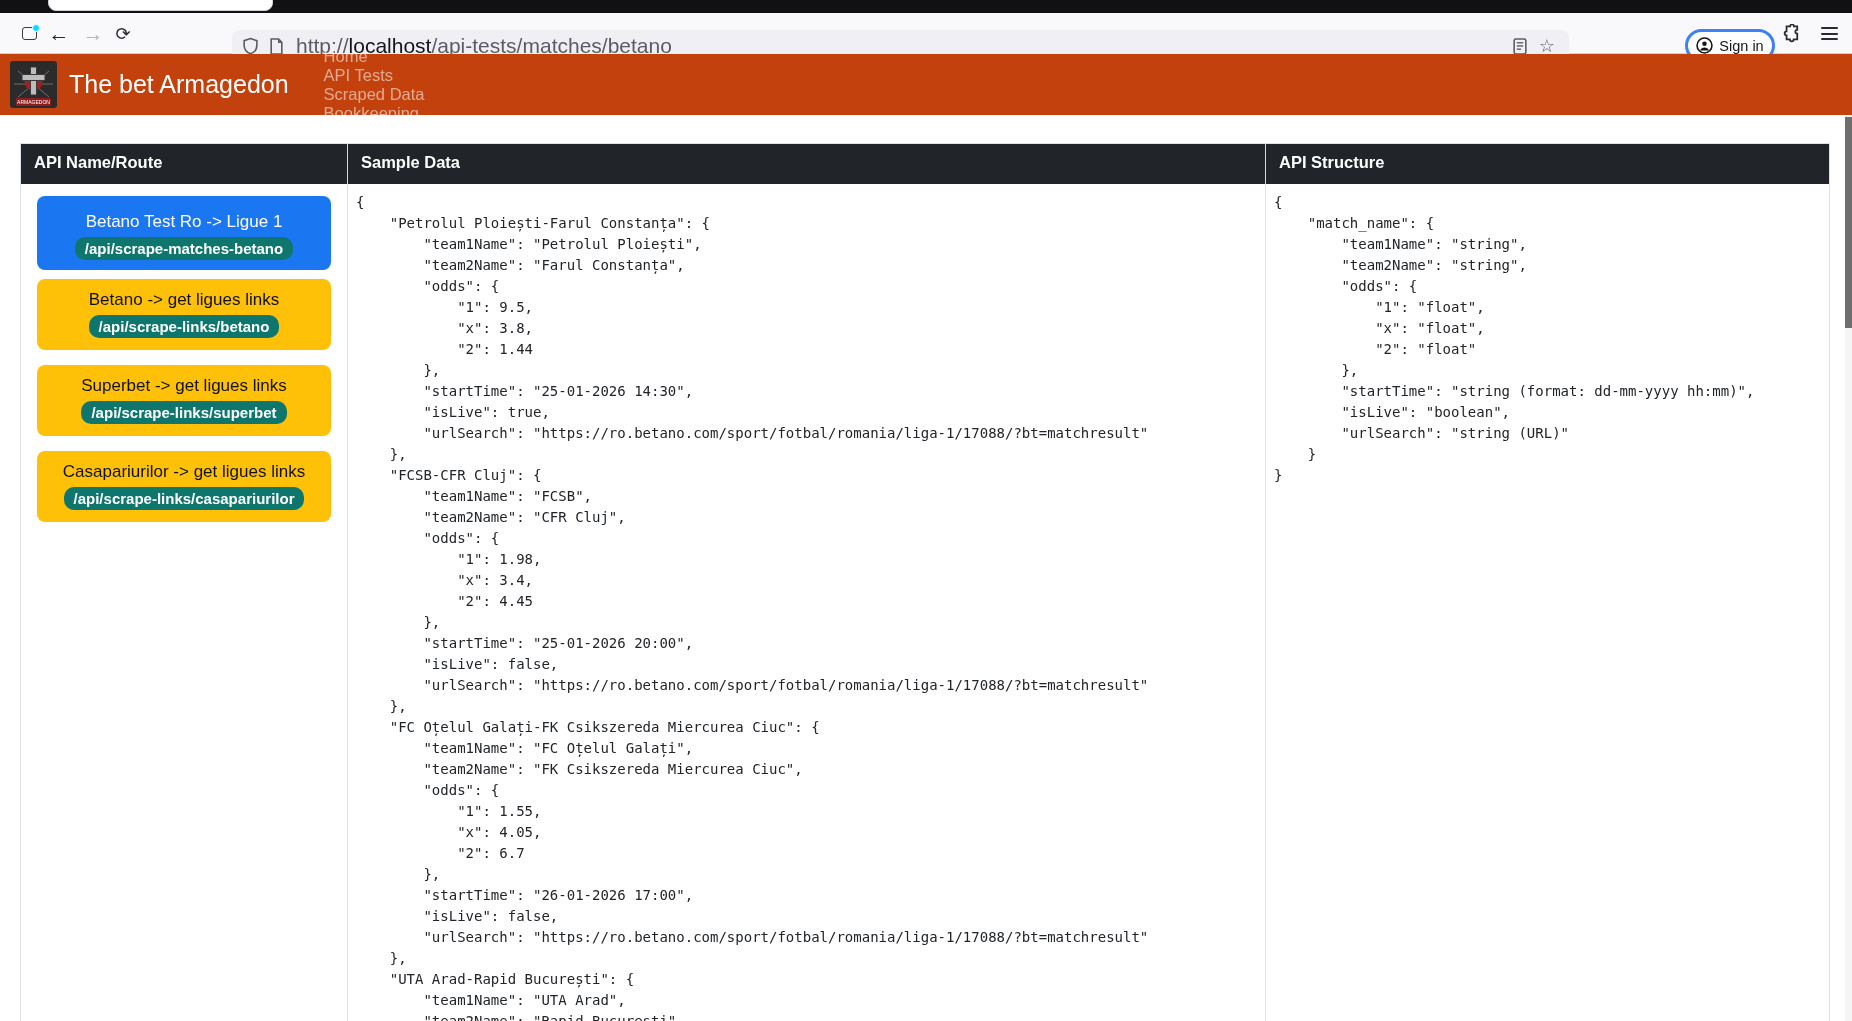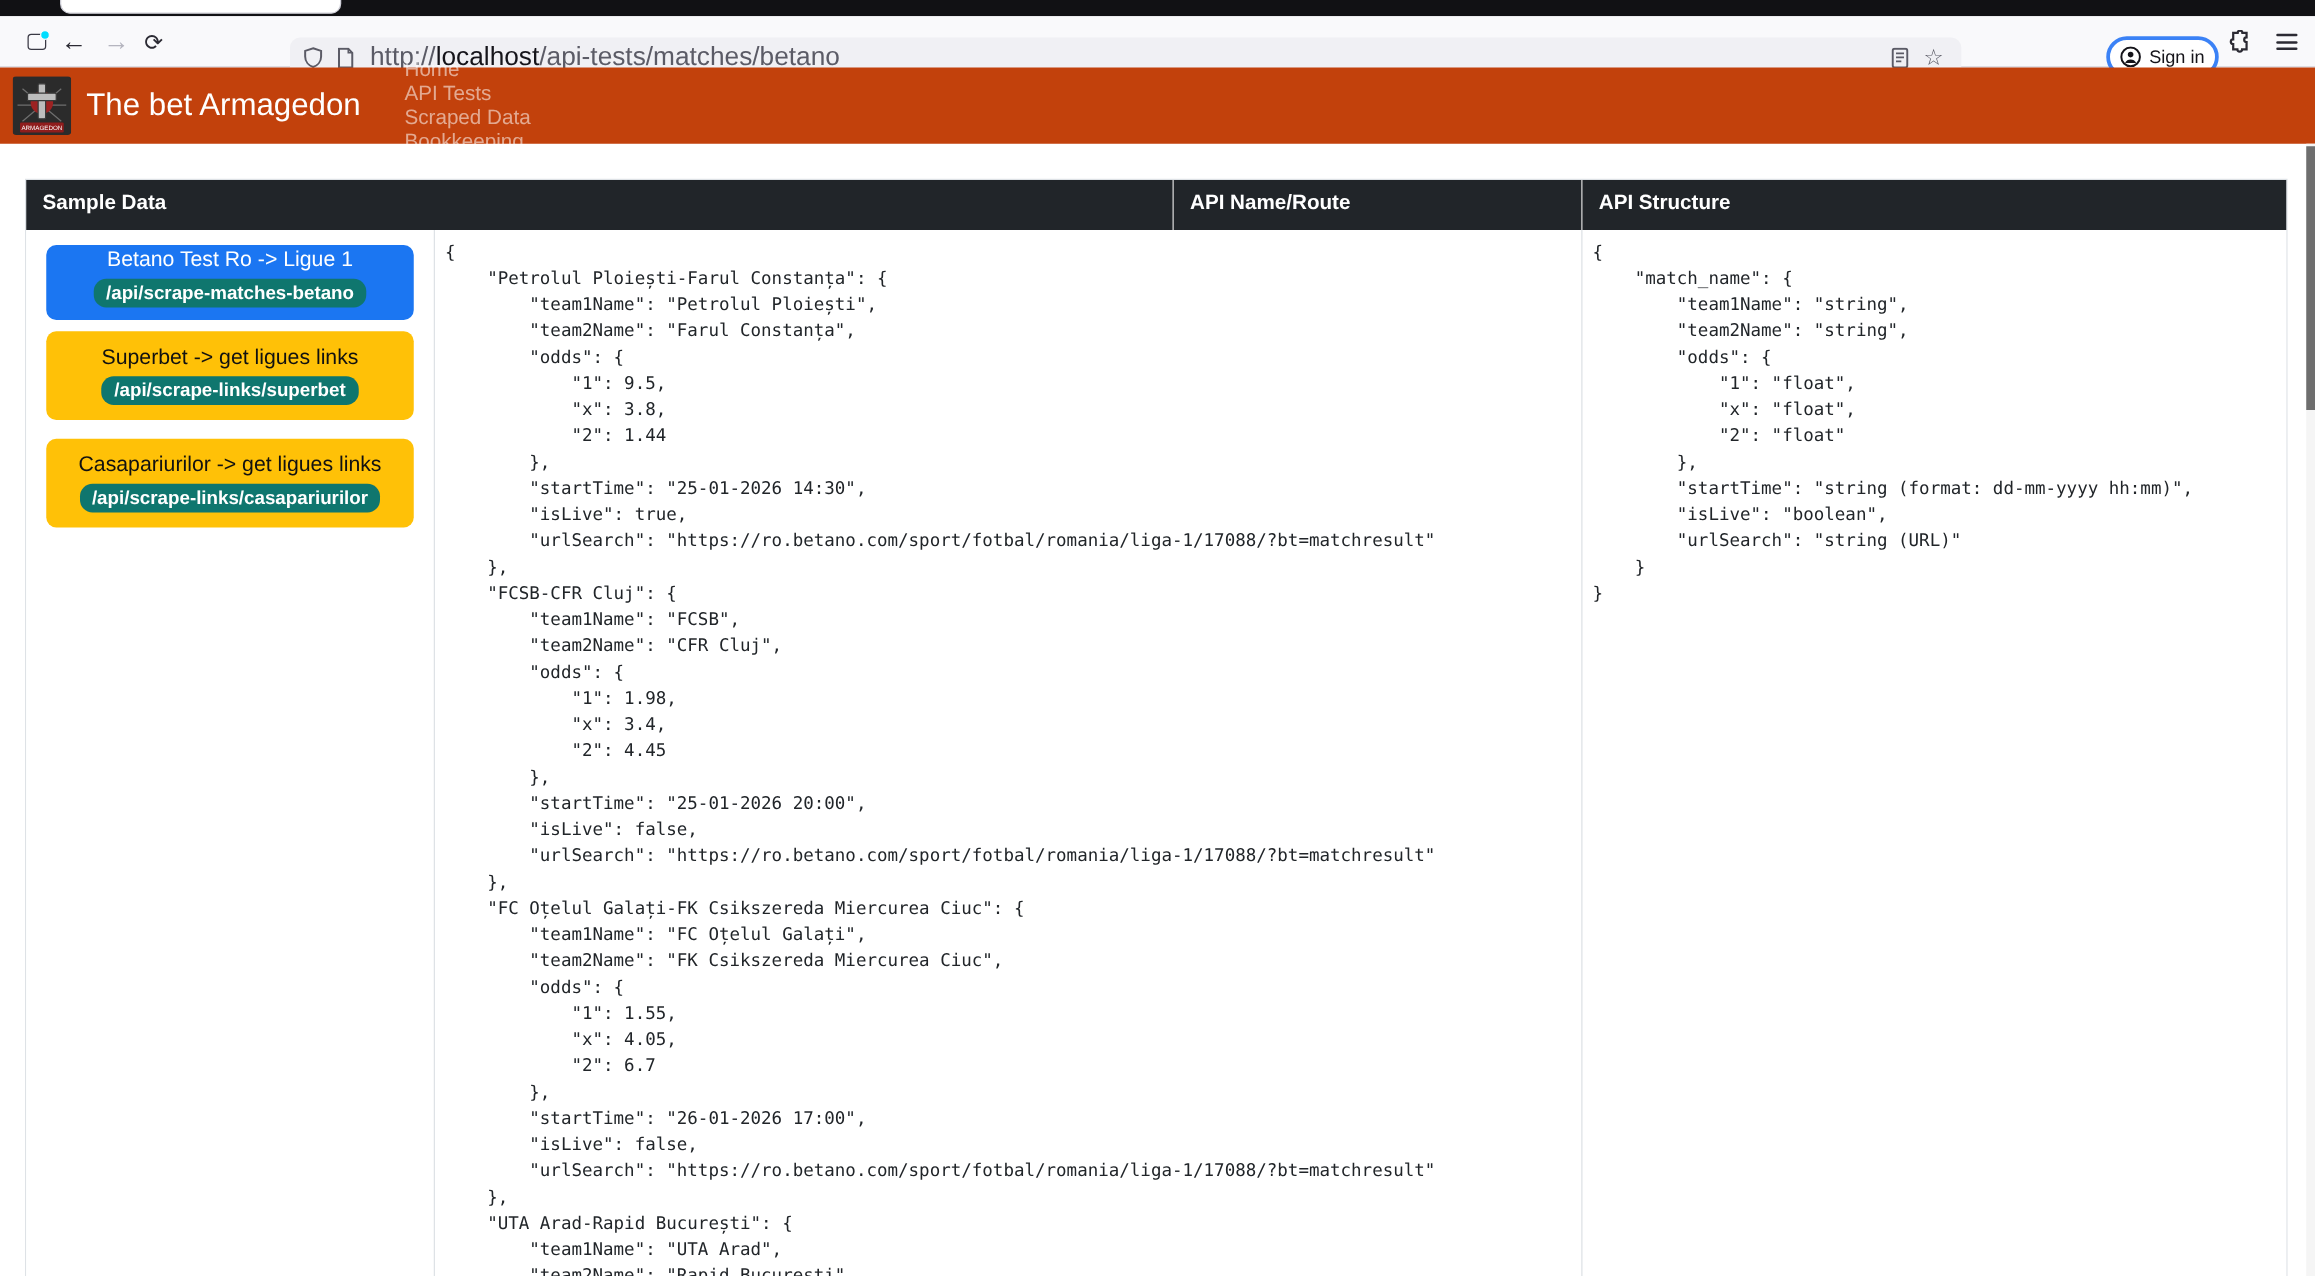--- a/index.html
+++ b/index.html
@@ -58,21 +58,21 @@
   .th:last-child { border-right:none; }
   .trow { display:flex; align-items:stretch; height:880px; background:#fff; }
   .td { border-right:1px solid #dee2e6; padding:8px; }
   .td:last-child { border-right:none; }
   .col1 { width:327px; } .col2 { width:918px; } .col3 { width:563px; }
 
   
   .btn-stack { padding:4px 0 0 0; }
   .api-btn { display:block; width:calc(100% - 16px); margin:0 8px 9px 8px;
              border:none; border-radius:8px; text-align:center; cursor:pointer;
-             padding:2px 4px 10px 4px; }
+             padding:16px 4px 10px 4px; }
   .api-btn.blue { background:#1b76f2; color:#fff; }
   .api-btn.yellow { background:#ffc107; color:#111; margin-bottom:15px; padding:11px 4px 12px 4px; }
   .api-btn.blue.last-blue { margin-bottom:16px; }
   .api-btn .lbl { font-size:17px; display:block; }
   .api-btn .route-badge { display:inline-block; margin-top:5px; background:#0f766e; color:#fff;
              font-weight:bold; font-size:15px; padding:3px 10px; border-radius:10px; }
 
   
   pre.code { font-family:"DejaVu Sans Mono", monospace; font-size:14px; line-height:21px;
              color:#212529; white-space:pre; overflow:hidden; }
@@ -159,31 +159,35 @@
   <div class="nav-links">
     <span class="nav-link">Home</span>
     <span class="nav-link">API Tests</span>
     <span class="nav-link">Scraped Data</span>
     <span class="nav-link">Bookkeeping</span>
   </div>
 </nav>
 
 <div class="api-table">
   <div class="thead">
+    <div class="th col1">API Name/Route</div>
     <div class="th col2">Sample Data</div>
-    <div class="th col1">API Name/Route</div>
     <div class="th col3">API Structure</div>
   </div>
   <div class="trow">
 
     <div class="td col1">
       <div class="btn-stack">
         <button class="api-btn blue">
           <span class="lbl">Betano Test Ro -&gt; Ligue 1</span>
           <span class="route-badge">/api/scrape-matches-betano</span>
+        </button>
+        <button class="api-btn yellow">
+          <span class="lbl">Betano -&gt; get ligues links</span>
+          <span class="route-badge">/api/scrape-links/betano</span>
         </button>
         <button class="api-btn yellow">
           <span class="lbl">Superbet -&gt; get ligues links</span>
           <span class="route-badge">/api/scrape-links/superbet</span>
         </button>
         <button class="api-btn yellow">
           <span class="lbl">Casapariurilor -&gt; get ligues links</span>
           <span class="route-badge">/api/scrape-links/casapariurilor</span>
         </button>
       </div>

